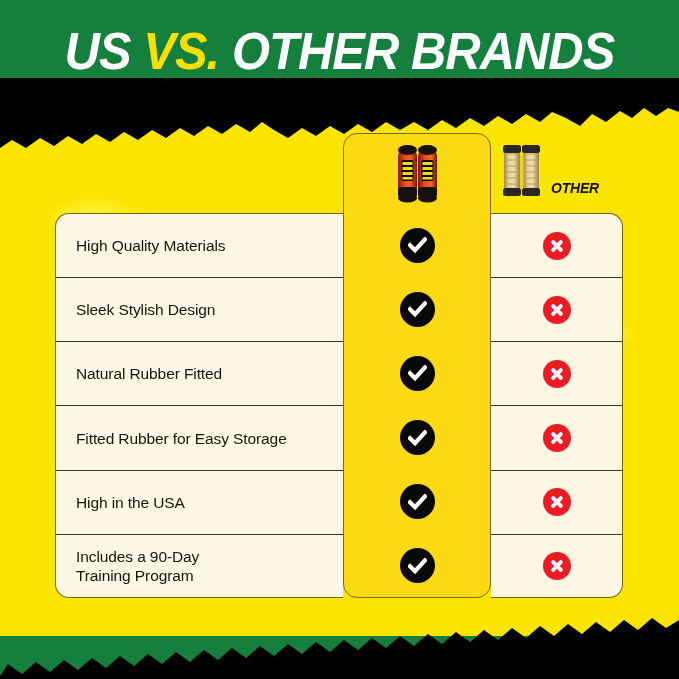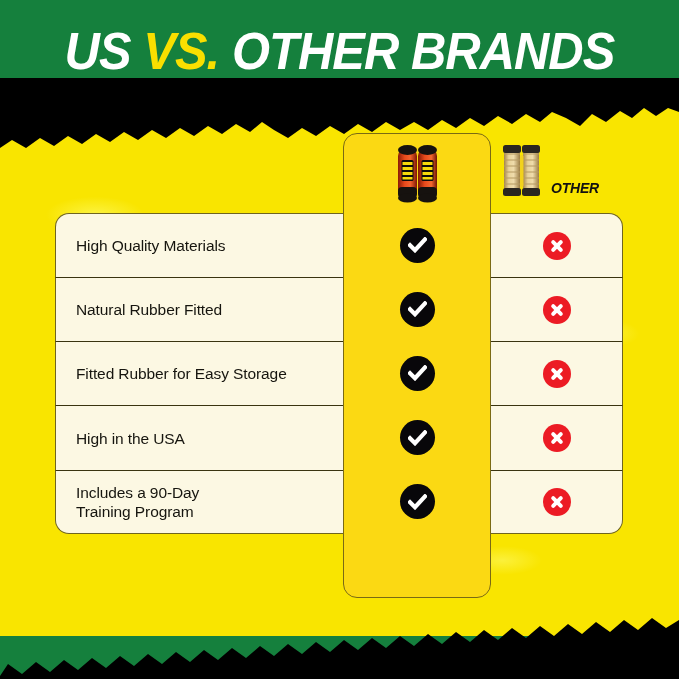--- a/index.html
+++ b/index.html
@@ -305,20 +305,39 @@
       </div>
       <div class="cell-other">
         <span class="mark cross">
           <svg width="16" height="16" viewBox="0 0 16 16">
               <path d="M4.2,4.2 L11.8,11.8 M11.8,4.2 L4.2,11.8" stroke="#FFFFFF" stroke-width="4" stroke-linecap="round"></path>
             </svg>
         </span>
       </div>
     </div>
 
+    <div class="row">
+      <div class="cell-feature">
+        <span class="txt">Sleek Stylish Design</span>
+      </div>
+      <div class="cell-us">
+        <span class="mark check">
+          <svg width="19" height="16" viewBox="0 0 19 16">
+              <path d="M2,8.2 L7,13.2 L17,2.4" stroke="#FFFFFF" stroke-width="4.2" fill="none" stroke-linecap="square"></path>
+            </svg>
+        </span>
+      </div>
+      <div class="cell-other">
+        <span class="mark cross">
+          <svg width="16" height="16" viewBox="0 0 16 16">
+              <path d="M4.2,4.2 L11.8,11.8 M11.8,4.2 L4.2,11.8" stroke="#FFFFFF" stroke-width="4" stroke-linecap="round"></path>
+            </svg>
+        </span>
+      </div>
+    </div>
 
     <div class="row">
       <div class="cell-feature">
         <span class="txt">Natural Rubber Fitted</span>
       </div>
       <div class="cell-us">
         <span class="mark check">
           <svg width="19" height="16" viewBox="0 0 19 16">
               <path d="M2,8.2 L7,13.2 L17,2.4" stroke="#FFFFFF" stroke-width="4.2" fill="none" stroke-linecap="square"></path>
             </svg>

